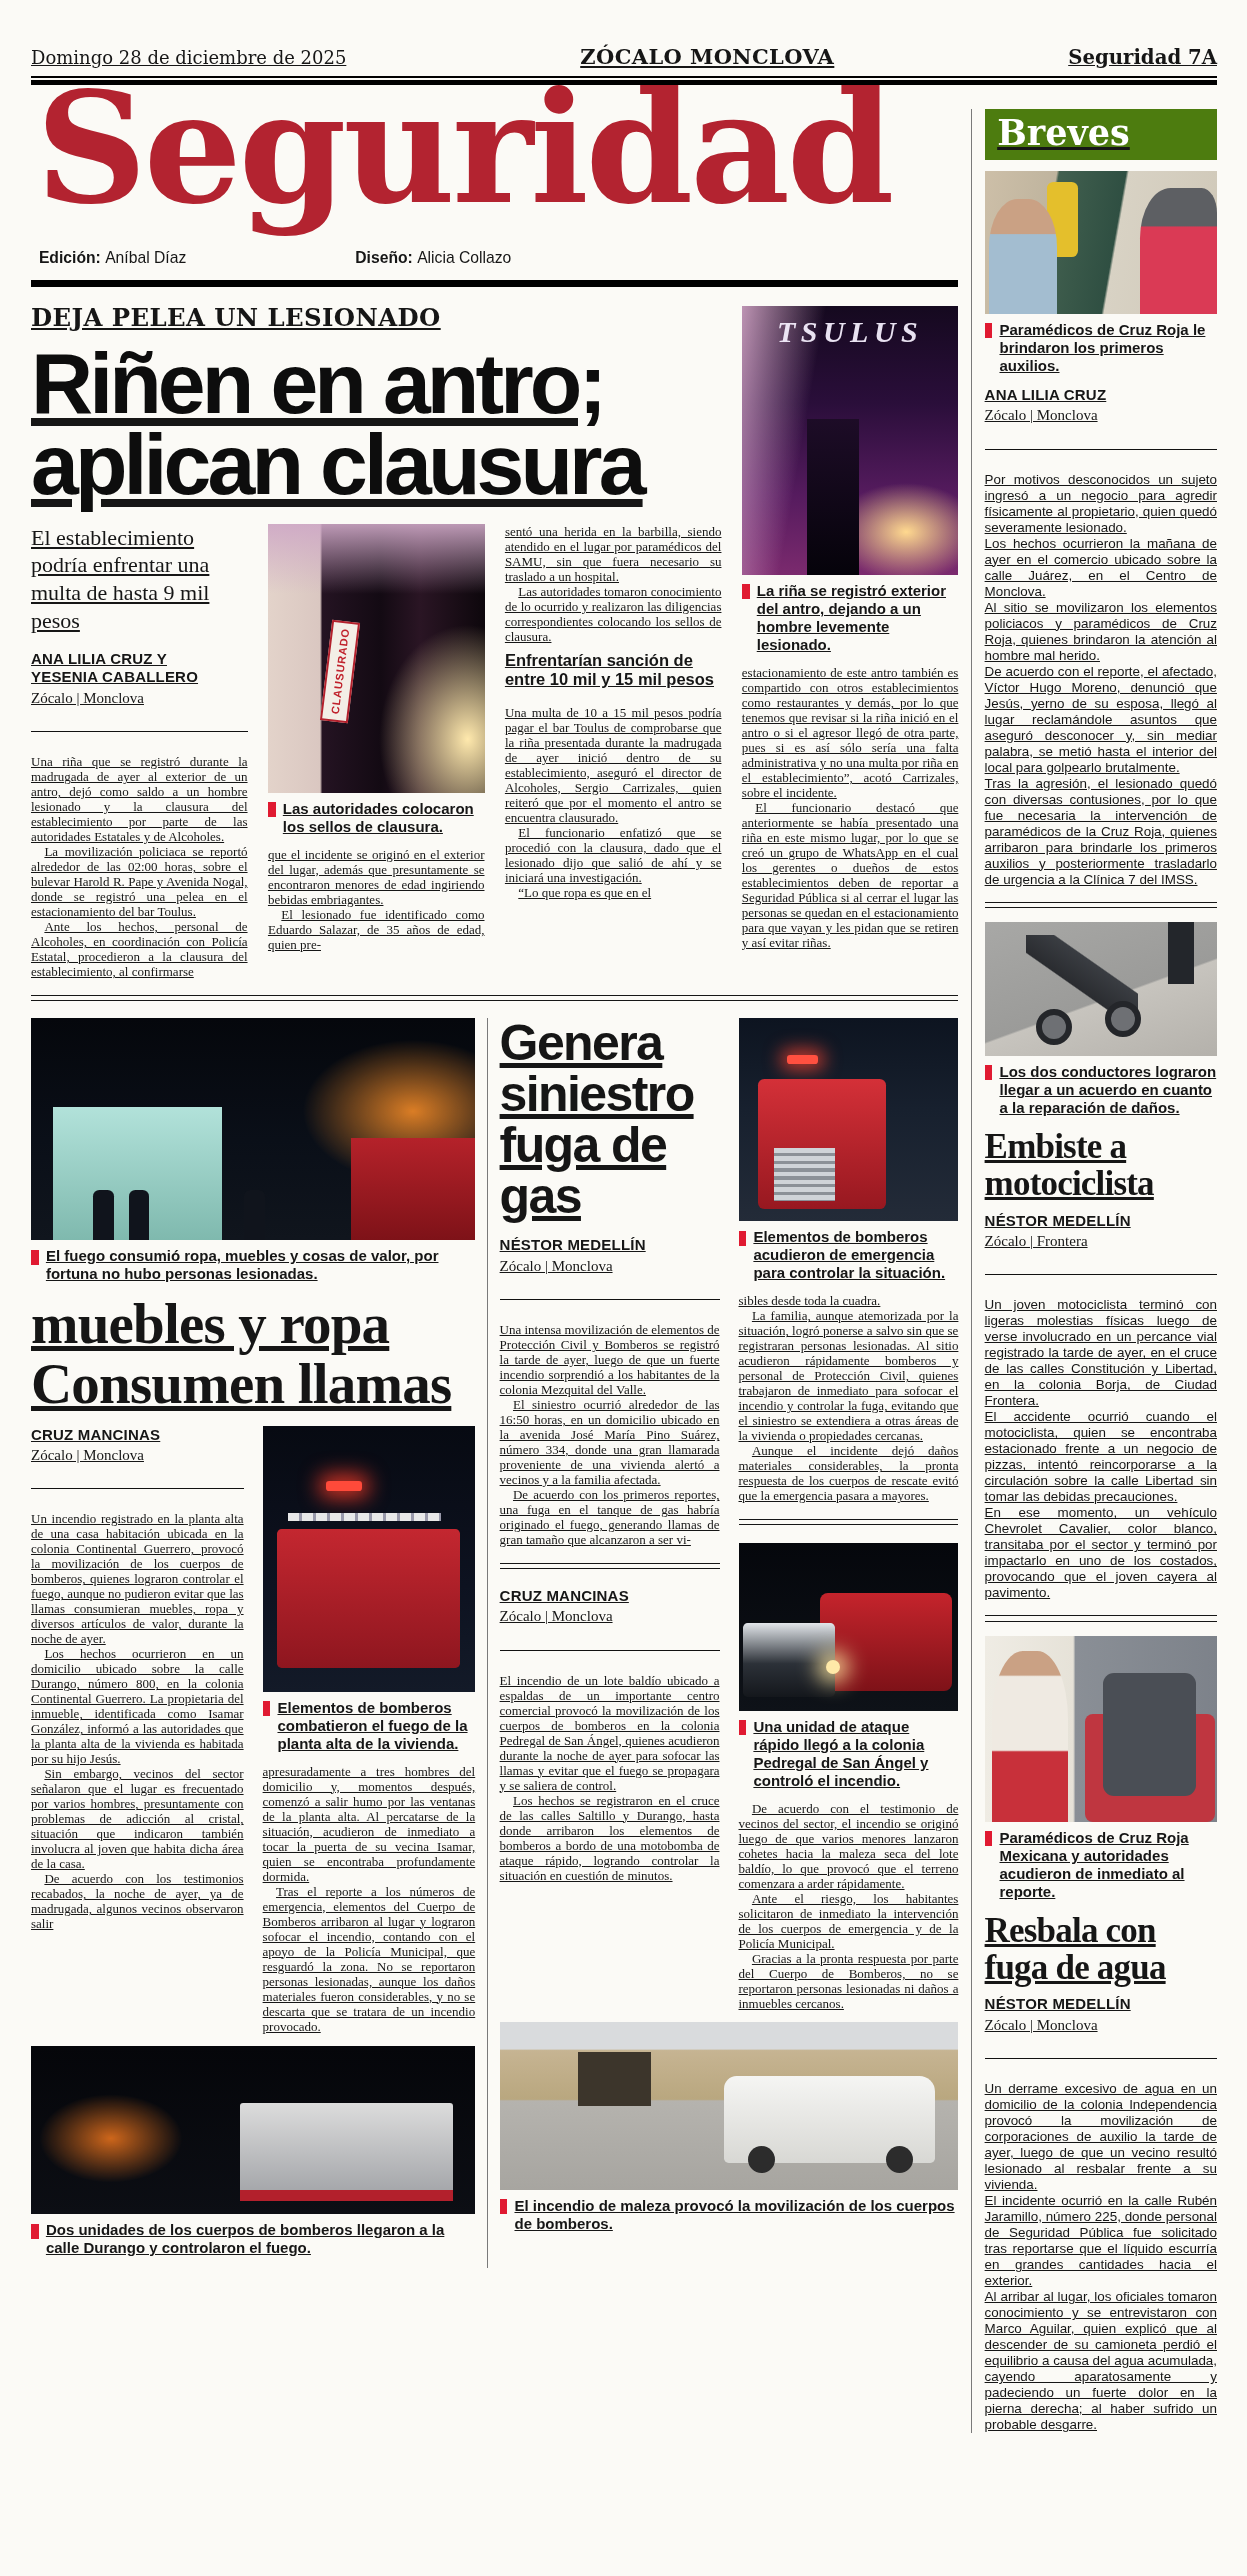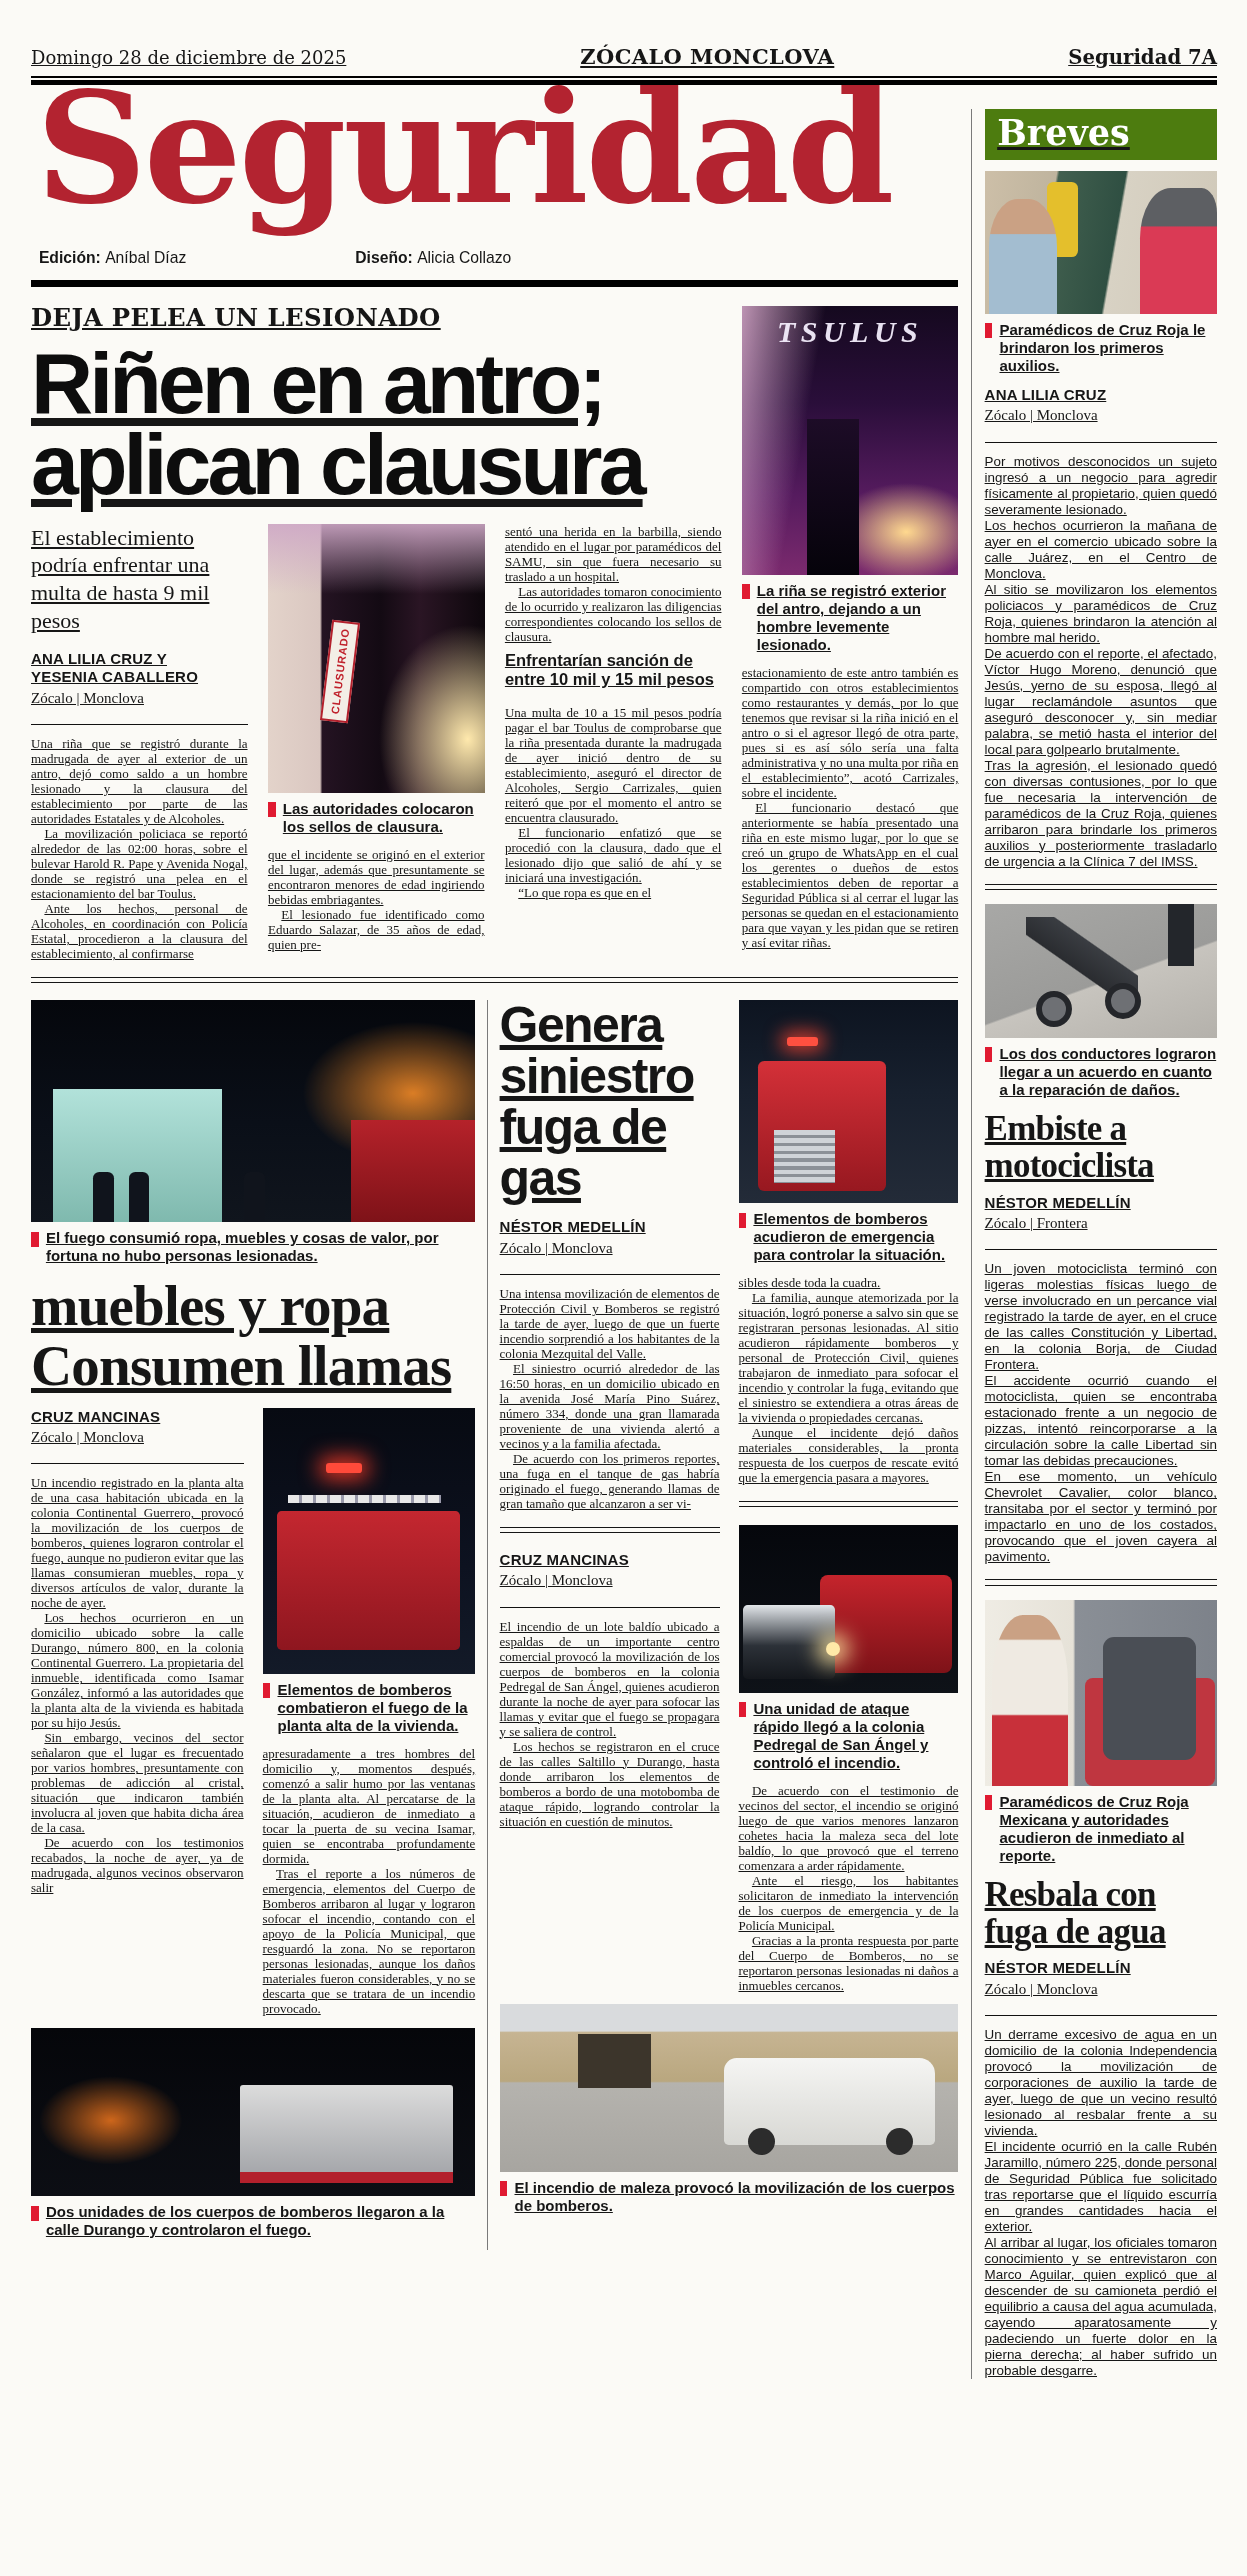--- a/index.html
+++ b/index.html
@@ -28,21 +28,21 @@
   .credits { position:absolute; left:7.9px; bottom:1.6px; display:flex; gap:169px;
     font:15.7px "Liberation Sans", sans-serif; }
   .credits b { font-weight:bold; }
   
   .black-bar { height:7px; background:#000; margin-bottom:19px; }
   .sep-double { border-top:1.6px solid #161616; border-bottom:1.6px solid #161616; height:6.3px; margin:15.7px 0 17.3px; }
   
   .kicker { font:bold 24.4px/1 "DejaVu Serif", serif; letter-spacing:0.4px; margin-bottom:12.6px; }
   .main-headline { font:bold 86px/.94 "Liberation Sans", sans-serif; letter-spacing:-3.9px; color:#0d0d0d; }
   .subhead { font:22px/1.26 "Liberation Serif", serif; margin-bottom:15.7px; }
-  .byline { border-bottom:1.6px solid #111; padding-bottom:16px; margin-bottom:11px; }
+  .byline { border-bottom:1.6px solid #111; padding-bottom:23px; margin-bottom:22px; }
   .by-name { font:bold 15px/1.2 "Liberation Sans", sans-serif; letter-spacing:0.2px; }
   .dateline { font:15px/1.3 "Liberation Serif", serif; margin-top:2.4px; }
   .bodyp p { font:13px/15px "Liberation Serif", serif; text-align:justify; margin:0; }
   .bodyp p.ind { text-indent:13.4px; }
   .inline-subhead { font:bold 16.5px/19px "Liberation Sans", sans-serif; margin:7px 0 16px; }
   .caption { display:flex; gap:7px; margin:7px 0 11px; }
   .cap-marker { width:7.9px; height:15px; background:#e01a31; flex:none; margin-top:2.4px; }
   .cap-text { font:bold 15px/18px "Liberation Sans", sans-serif; }
   
   .main-grid { display:grid; grid-template-columns:repeat(4,1fr); column-gap:20.4px; }

